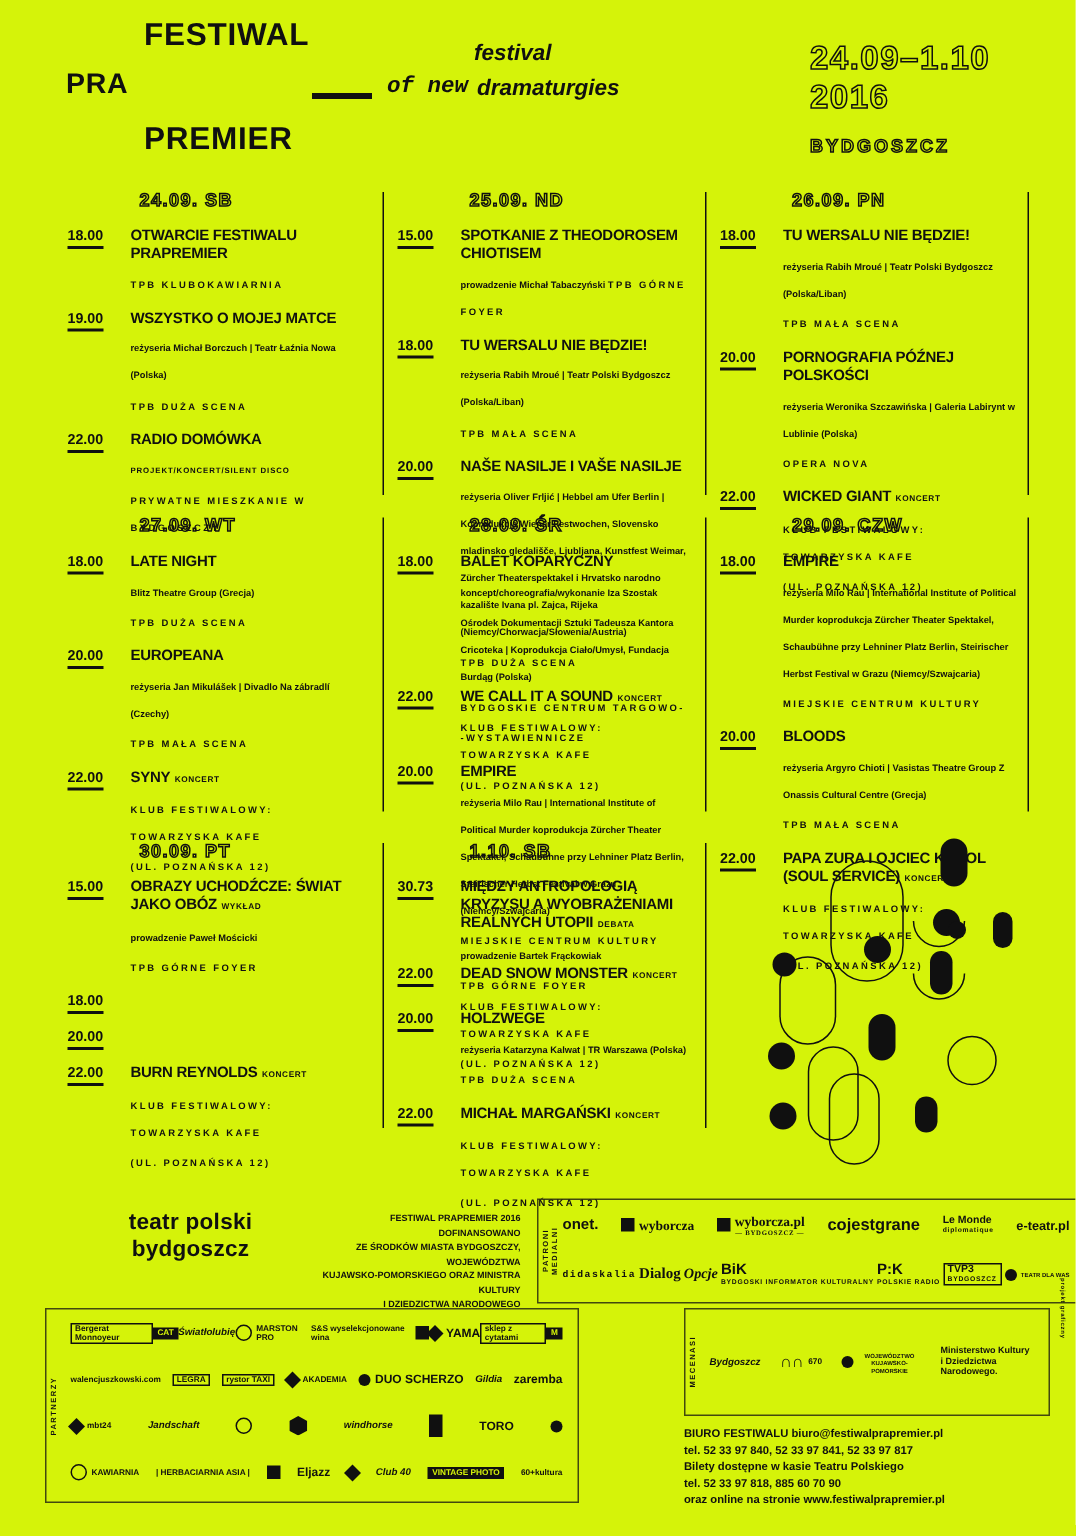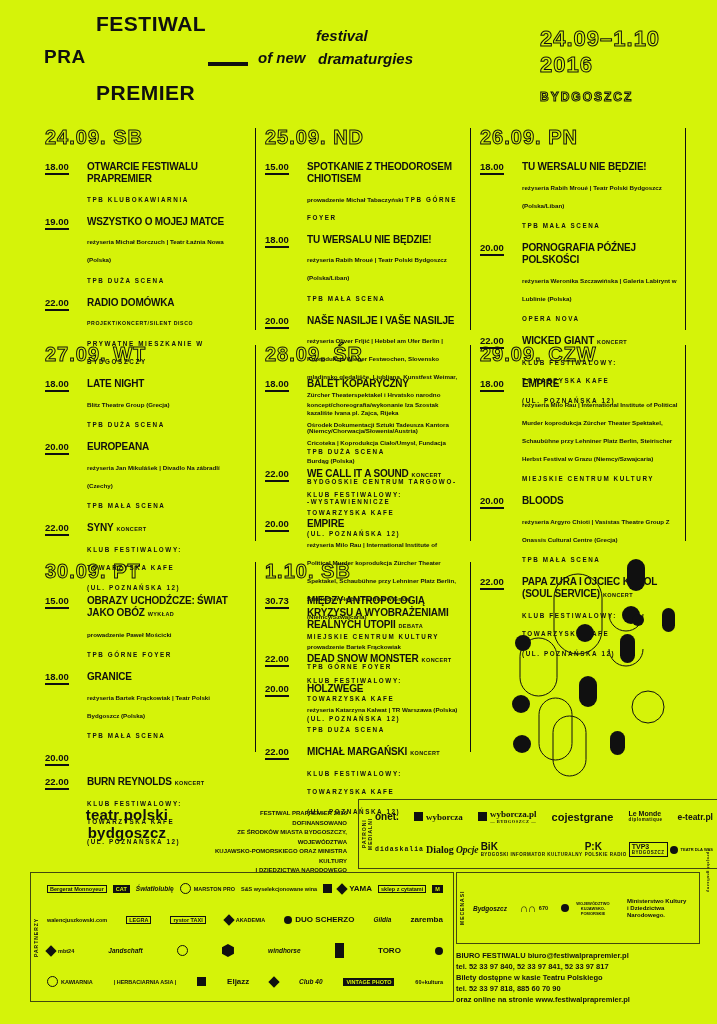--- a/index.html
+++ b/index.html
@@ -6,51 +6,51 @@
   .poster{position:relative;width:717px;height:1024px;background:#d5f309;color:#101010;
     font-family:"Liberation Sans",sans-serif;overflow:hidden;}
   .abs{position:absolute;}
   .outline{color:transparent;-webkit-text-stroke:1px #101010;font-weight:800;}
   
   .logo-pra{left:44px;top:46px;font-size:19px;font-weight:900;letter-spacing:.5px;}
   .logo-l1{left:96px;top:12px;font-size:21px;font-weight:900;letter-spacing:.5px;}
   .logo-l2{left:96px;top:52px;font-size:21px;font-weight:900;letter-spacing:.5px;margin-top:29px;}
   .dash{left:208px;top:62px;width:40px;height:4px;background:#101010;}
   .it{font-style:italic;font-weight:700;font-size:15px;}
-  .sub-ofnew{left:258px;top:49px;}
+  .sub-ofnew{left:258px;top:49px;font-family:Liberation Mono, monospace;}
   .sub-fest{left:316px;top:27px;}
   .sub-dram{left:318px;top:50px;}
   .dates{left:540px;top:26px;font-size:22px;letter-spacing:1px;}
   .year{left:540px;top:52px;font-size:22px;letter-spacing:1px;}
   .city{left:540px;top:90px;font-size:12px;letter-spacing:2px;}
   
   .row{position:absolute;left:45px;width:650px;display:flex;}
   #row1{top:126px;} #row2{top:343px;} #row3{top:560px;}
   .day{width:220px;box-sizing:border-box;padding-right:22px;flex:none;}
   .day:nth-child(2){width:215px;}
-  .day-label{font-size:20px;margin-bottom:12px;letter-spacing:1px;}
+  .day-label{font-size:12px;margin-bottom:12px;letter-spacing:1px;margin-left:48px;}
   .event{display:flex;margin-bottom:10px;}
   .time{width:42px;flex:none;font-size:9.5px;font-weight:800;}
   .time span{border-bottom:2.5px solid #101010;padding-bottom:1px;display:inline-block;}
   .body{flex:1;min-width:0;}
   .title{font-size:10px;font-weight:800;letter-spacing:-.2px;line-height:12px;text-transform:uppercase;}
   .tag{font-size:5.5px;font-weight:800;letter-spacing:.4px;margin-left:3px;}
   .line{margin-top:2.5px;}
   .credit{font-size:6.2px;font-weight:700;line-height:8.5px;}
   .venue{font-size:6.3px;font-weight:800;letter-spacing:1.6px;line-height:9.5px;text-transform:uppercase;}
   .note{font-size:5.2px;font-weight:800;letter-spacing:.6px;}
   .vl{position:absolute;width:1px;background:#101010;}
   
   .theatre{left:52px;top:806px;width:150px;text-align:center;font-size:15px;font-weight:800;
     line-height:18px;letter-spacing:.2px;}
   .funding{left:213px;top:809px;width:134px;text-align:right;font-size:6px;font-weight:800;
     line-height:9.5px;text-transform:uppercase;}
   .fbox{border:.6px solid rgba(16,16,16,.75);box-sizing:border-box;}
   .patrons{left:358px;top:799px;width:366px;height:70px;}
-  .partners{left:30px;top:872px;width:424px;height:130px;}
+  .partners{left:30px;top:872px;width:356px;height:130px;}
   .mecenasi{left:456px;top:872px;width:244px;height:72px;}
   .vlabel{position:absolute;left:2px;top:4px;bottom:4px;writing-mode:vertical-rl;transform:rotate(180deg);
     font-size:5px;font-weight:800;letter-spacing:1px;text-align:center;}
   .lrow{display:flex;justify-content:space-between;align-items:center;padding:0 10px 0 16px;}
   .patrons .lrow{height:33px;}
   .partners .lrow{height:31px;}
   .mecenasi .lrow{height:70px;}
   .lg{display:inline-flex;align-items:center;gap:3px;}
   .l-b10{font-size:10px;font-weight:900;} .l-b9{font-size:11px;font-weight:900;}
   .l-b85{font-size:8.5px;font-weight:900;} .l-b7{font-size:7px;font-weight:900;}
@@ -276,25 +276,20 @@
         <div class="event">
           <div class="time"><span>15.00</span></div>
           <div class="body">
             <div class="title">OBRAZY UCHODŹCZE: ŚWIAT JAKO OBÓZ<span class="tag">WYKŁAD</span></div>
             <div class="line"><span class="credit">prowadzenie Paweł Mościcki</span></div>
             <div class="line"><span class="venue">TPB GÓRNE FOYER</span></div>
           </div>
         </div>
         <div class="event">
           <div class="time"><span>18.00</span></div>
-          <div class="body">
-            <div class="title">GRANICE</div>
-            <div class="line"><span class="credit">reżyseria Bartek Frąckowiak | Teatr Polski Bydgoszcz (Polska)</span></div>
-            <div class="line"><span class="venue">TPB MAŁA SCENA</span></div>
-          </div>
         </div>
         <div class="event">
           <div class="time"><span>20.00</span></div>
         </div>
         <div class="event">
           <div class="time"><span>22.00</span></div>
           <div class="body">
             <div class="title">BURN REYNOLDS<span class="tag">KONCERT</span></div>
             <div class="line"><span class="venue">KLUB FESTIWALOWY: TOWARZYSKA KAFE</span></div>
             <div class="line"><span class="venue">(UL. POZNAŃSKA 12)</span></div>

